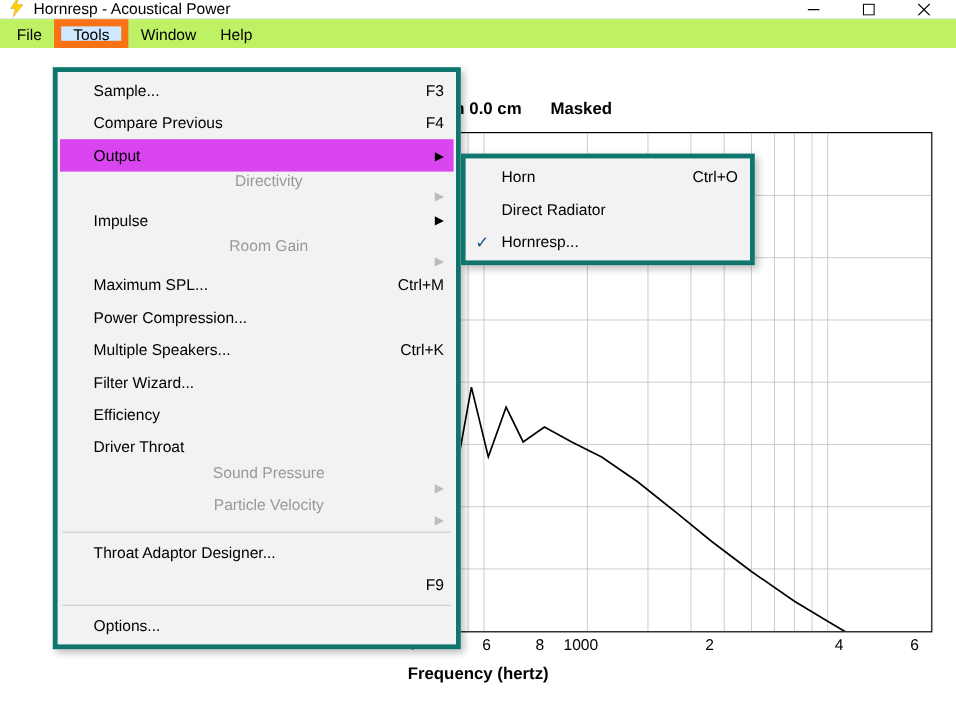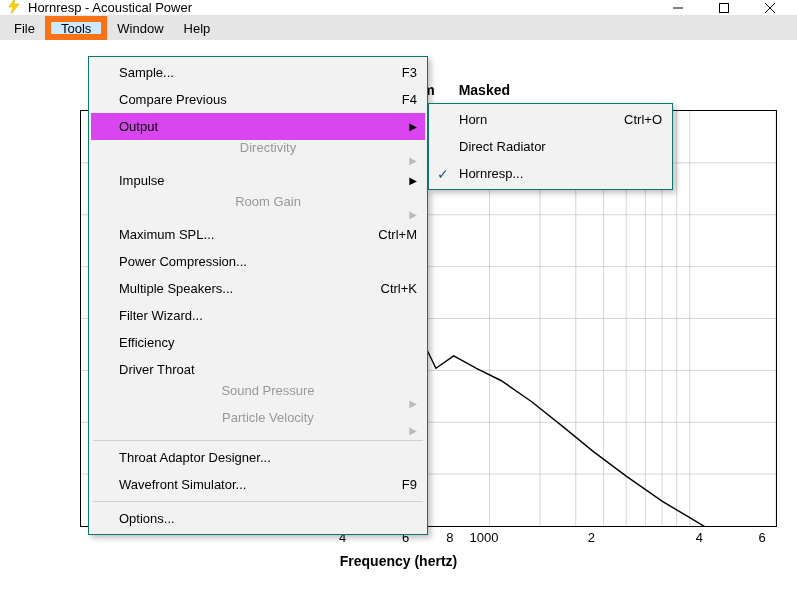--- a/index.html
+++ b/index.html
@@ -38,21 +38,21 @@
     display: flex;
     align-items: center;
     justify-content: center;
     color: #000;
   }
   .menubar {
     height: 24px;
     display: flex;
     align-items: stretch;
     padding: 0 4px;
-    background: #e5e5e5;
+    background: #bef264;
   }
   .menu-item {
     padding: 0 10px;
     display: flex;
     align-items: center;
     color: #000;
   }
   .menu-item.open {
     background: #cde8ff;
     border: 6px solid #f97316;
@@ -96,25 +96,24 @@
   .xtick {
     position: absolute;
     font-size: 13px;
     transform: translateX(-50%);
     bottom: 42px;
   }
   
   .dropdown {
     position: absolute;
     background: #f2f2f2;
-    border: 1px solid #0f766e;
+    border: 4px solid #0f766e;
     box-shadow: 3px 3px 6px rgba(0,0,0,0.25);
     padding: 2px;
     z-index: 10;
-    margin-left: 44px;
   }
   .dd-item {
     display: flex;
     align-items: center;
     height: 27px;
     padding: 0 8px 0 28px;
     position: relative;
     white-space: nowrap;
   }
   .dd-item .check {
@@ -274,30 +273,29 @@
   </div>
   <div class="dd-item disabled">
     <span>Particle Velocity</span>
     <span class="sub">▶</span>
   </div>
   <div class="dd-sep"></div>
   <div class="dd-item">
     <span>Throat Adaptor Designer...</span>
   </div>
   <div class="dd-item">
-    <span>Wavefront Simulator...</span>
     <span class="accel">F9</span>
   </div>
   <div class="dd-sep"></div>
   <div class="dd-item">
     <span>Options...</span>
   </div>
 </div>
 
-<div class="dropdown" style="left:384px; top:103px; width:245px;">
+<div class="dropdown" style="left:384px; top:128px; width:245px;">
   <div class="dd-item">
     <span>Horn</span>
     <span class="accel">Ctrl+O</span>
   </div>
   <div class="dd-item">
     <span>Direct Radiator</span>
   </div>
   <div class="dd-item">
     <span class="check">✓</span>
     <span>Hornresp...</span>

